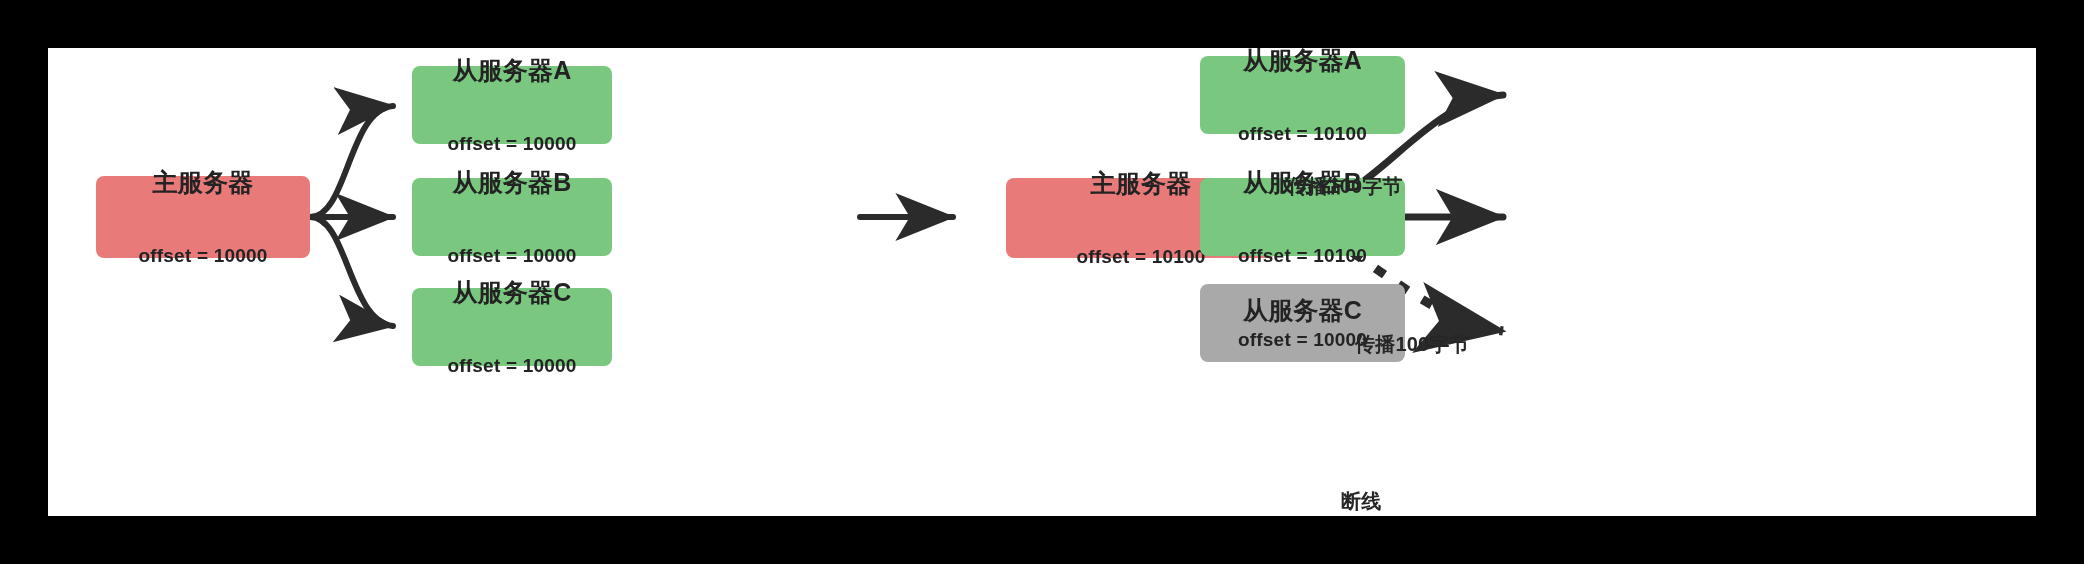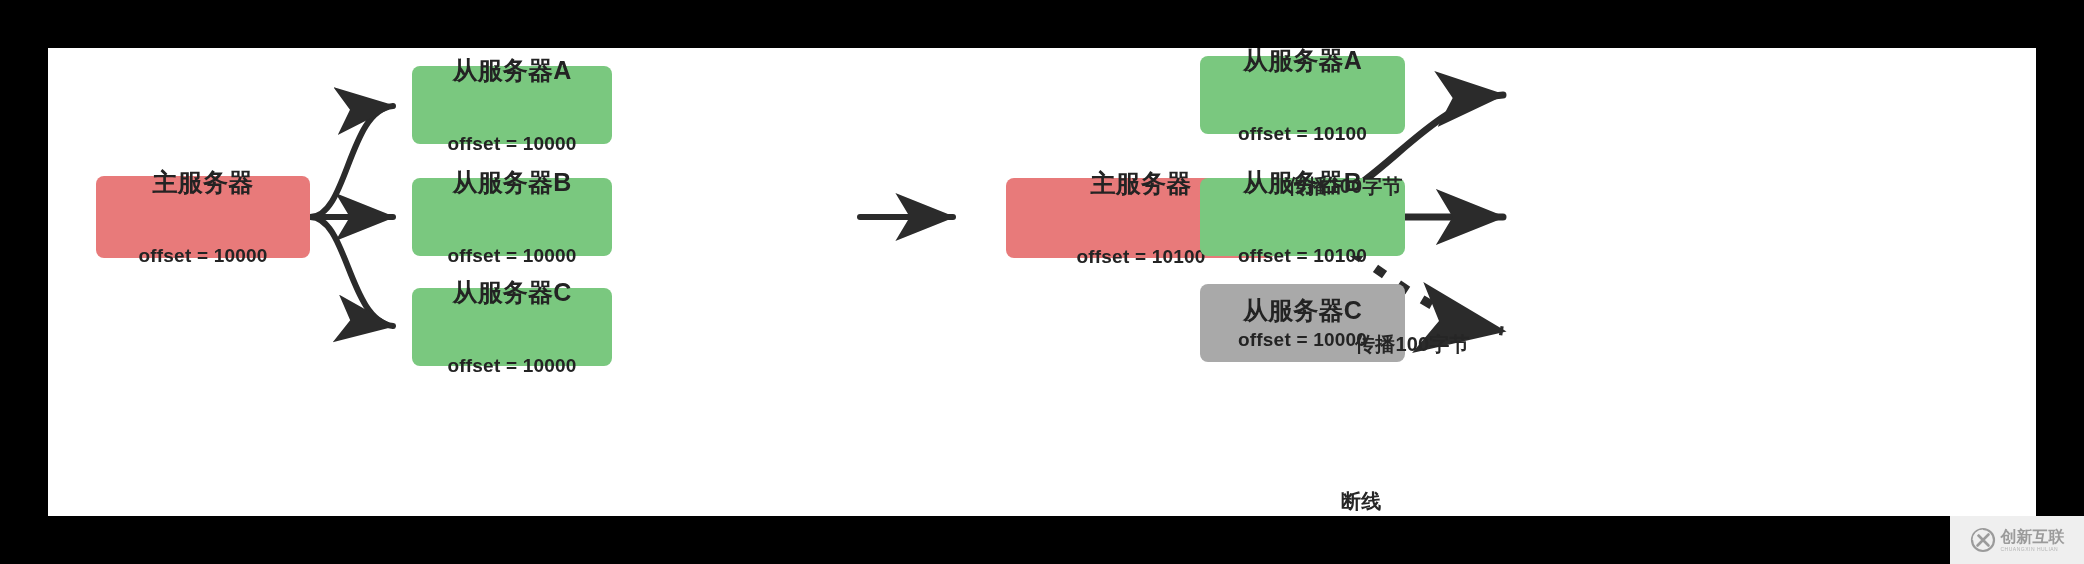--- a/index.html
+++ b/index.html
@@ -192,24 +192,13 @@
       <div class="title">从服务器C</div>
       <div class="sub">offset = 10000</div>
     </div>
 
     <div class="edge-label" style="left:1240px; top:125px;">传播100字节</div>
     <div class="edge-label" style="left:1307px; top:283px;">传播100字节</div>
     <div class="edge-label" style="left:1293px; top:440px;text-align:center;">断线</div>
 
   </div>
 
-  <div id="watermark">
-    <svg width="26" height="26" viewBox="0 0 26 26">
-      <circle cx="13" cy="13" r="11" fill="none" stroke="#9b9b9b" stroke-width="2.2"></circle>
-      <path d="M7.5,7.5 L18.5,18.5 M18.5,7.5 L7.5,18.5" stroke="#9b9b9b" stroke-width="2.6" stroke-linecap="round"></path>
-      <path d="M4,13 A9,9 0 0 1 13,4" fill="none" stroke="#efefef" stroke-width="3"></path>
-    </svg>
-    <div class="wm-text">
-      <div class="wm-cn">创新互联</div>
-      <div class="wm-en">CHUANGXIN HULIAN</div>
-    </div>
-  </div>
 </div>
 
 </body></html>

